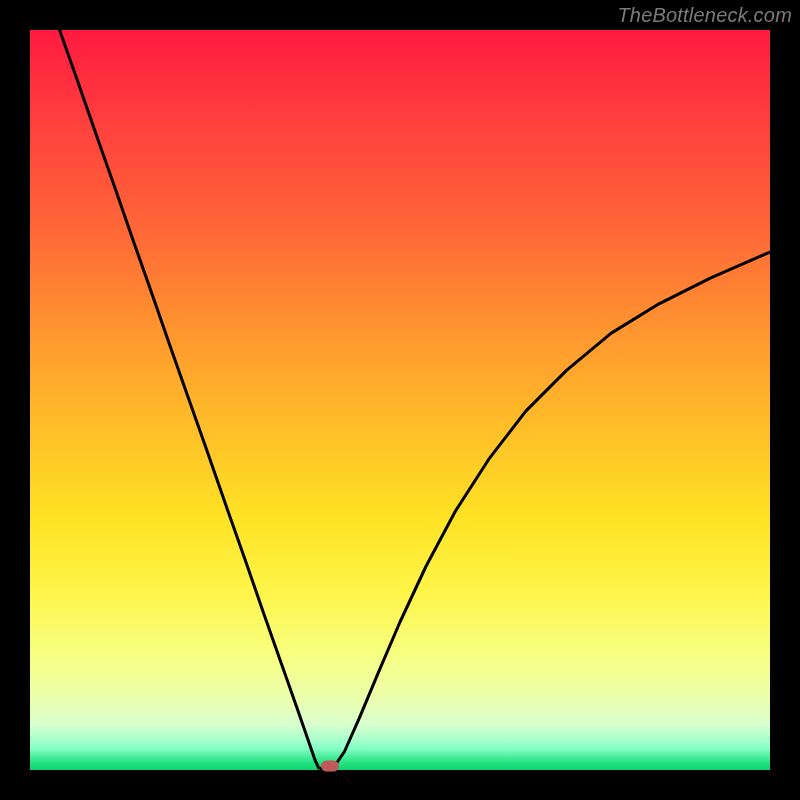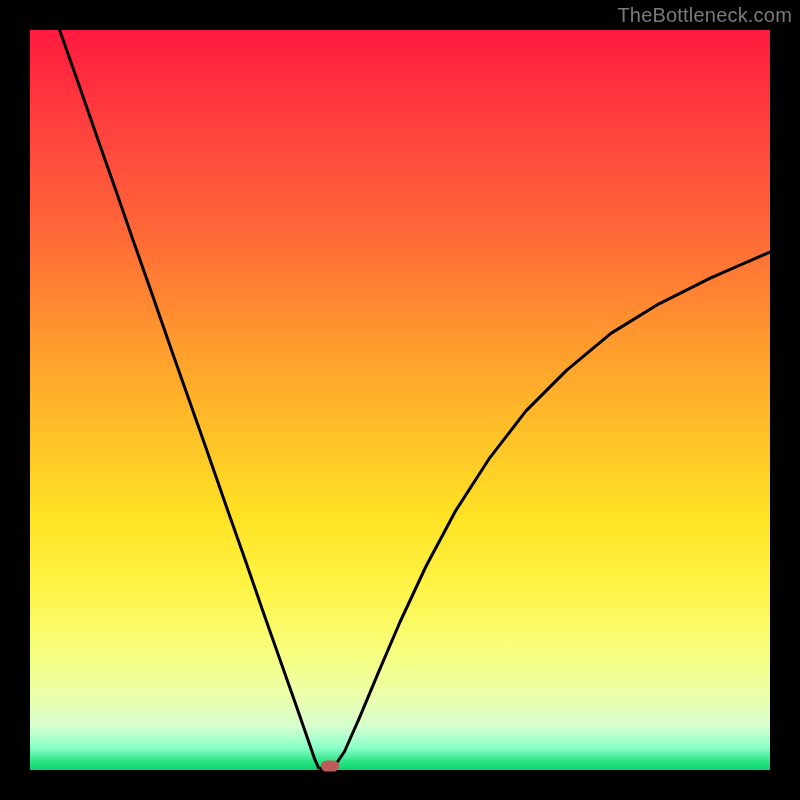--- a/index.html
+++ b/index.html
@@ -9,20 +9,21 @@
     height: 800px;
     overflow: hidden;
     background: #000;
     font-family: Arial, Helvetica, sans-serif;
   }
   .frame {
     position: relative;
     width: 800px;
     height: 617px;
     background: #000;
+    font-style: italic;
   }
   .plot {
     position: absolute;
     left: 30px;
     top: 30px;
     width: 740px;
     height: 740px;
     
     background: linear-gradient(to bottom,
       #ff1a3f 0%,

